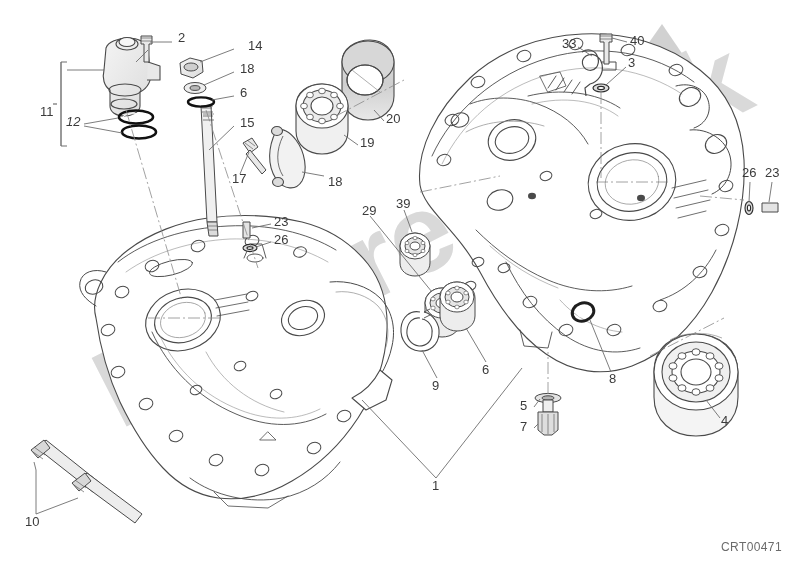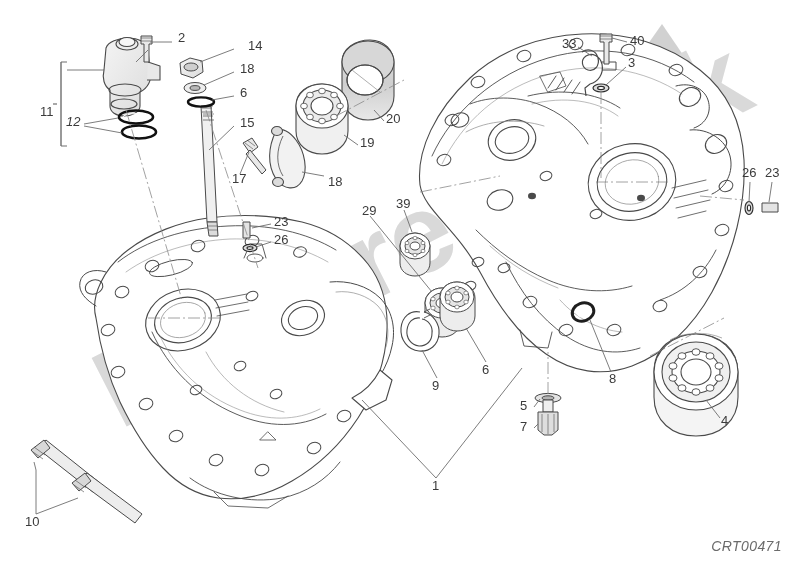--- a/index.html
+++ b/index.html
@@ -28,24 +28,23 @@
     font-size: 13px;
     color: #3b3b3b;
     white-space: nowrap;
     user-select: none;
   }
   .drawing-code {
     position: absolute;
     right: 18px;
     bottom: 10px;
     font-family: "Liberation Sans", sans-serif;
-    font-size: 14px;
+    font-size: 12px;
     letter-spacing: 0.4px;
     color: #6b6b6b;
-    font-style: italic;
   }
 </style>
 </head>
 <body>
 
 <div id="sheet">
 
   <svg width="800" height="564" viewBox="0 0 800 564">
     <defs>
       <linearGradient id="metalShade" x1="0" y1="0" x2="1" y2="1">

